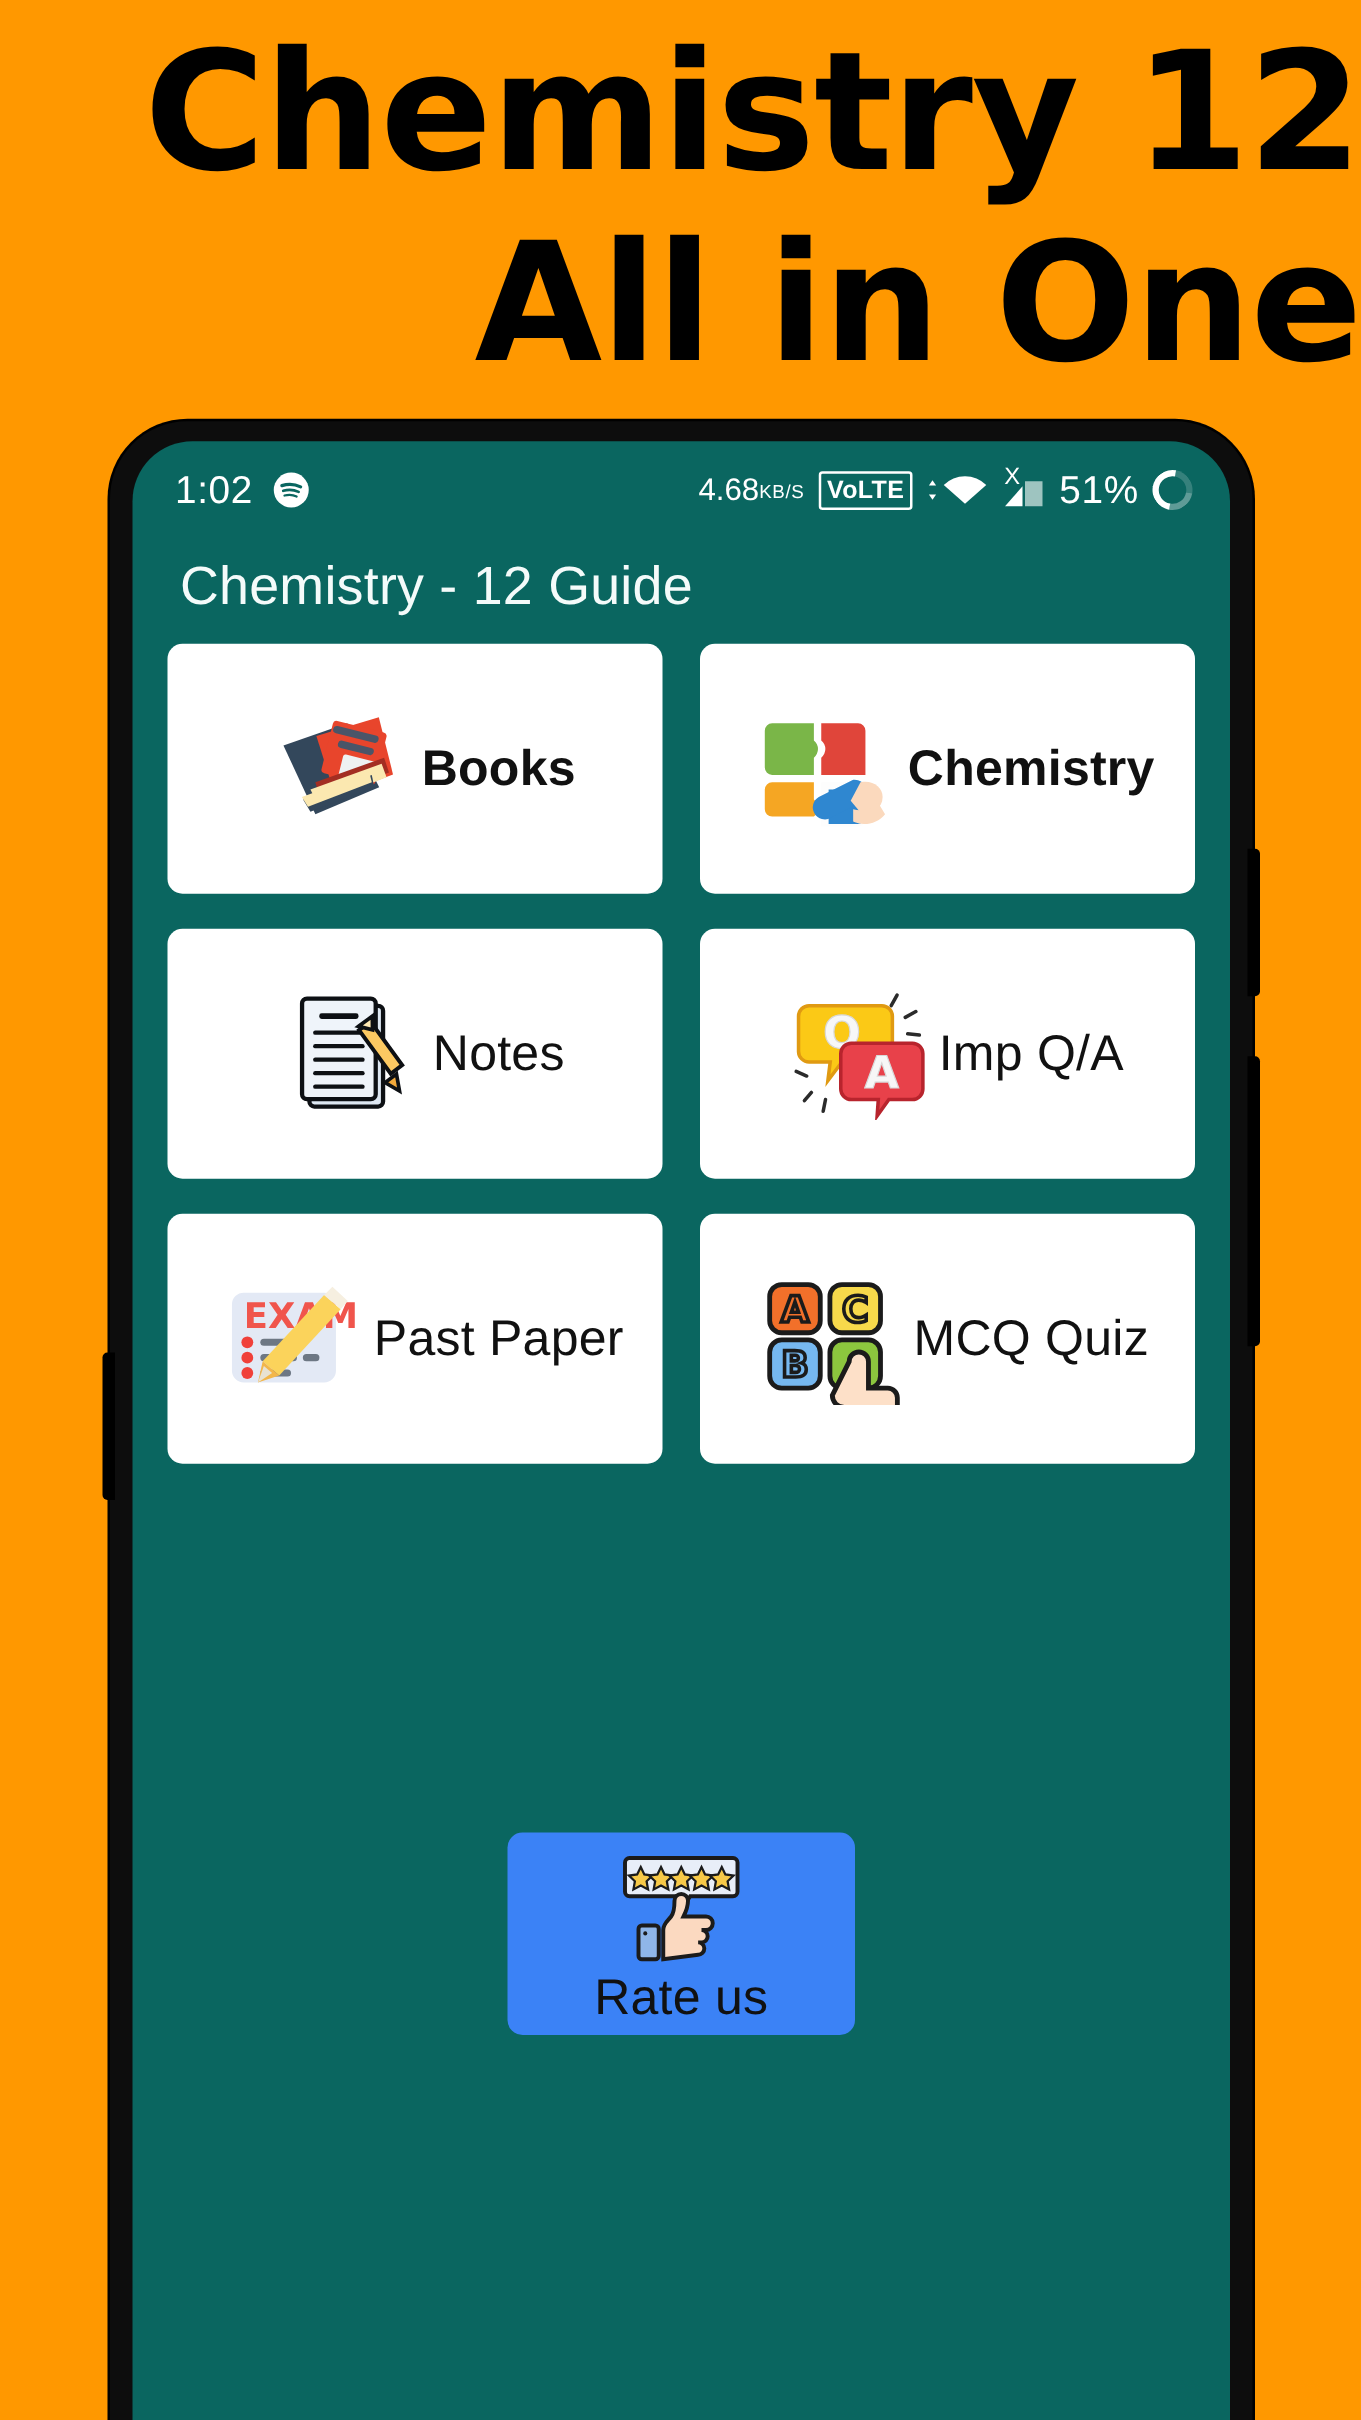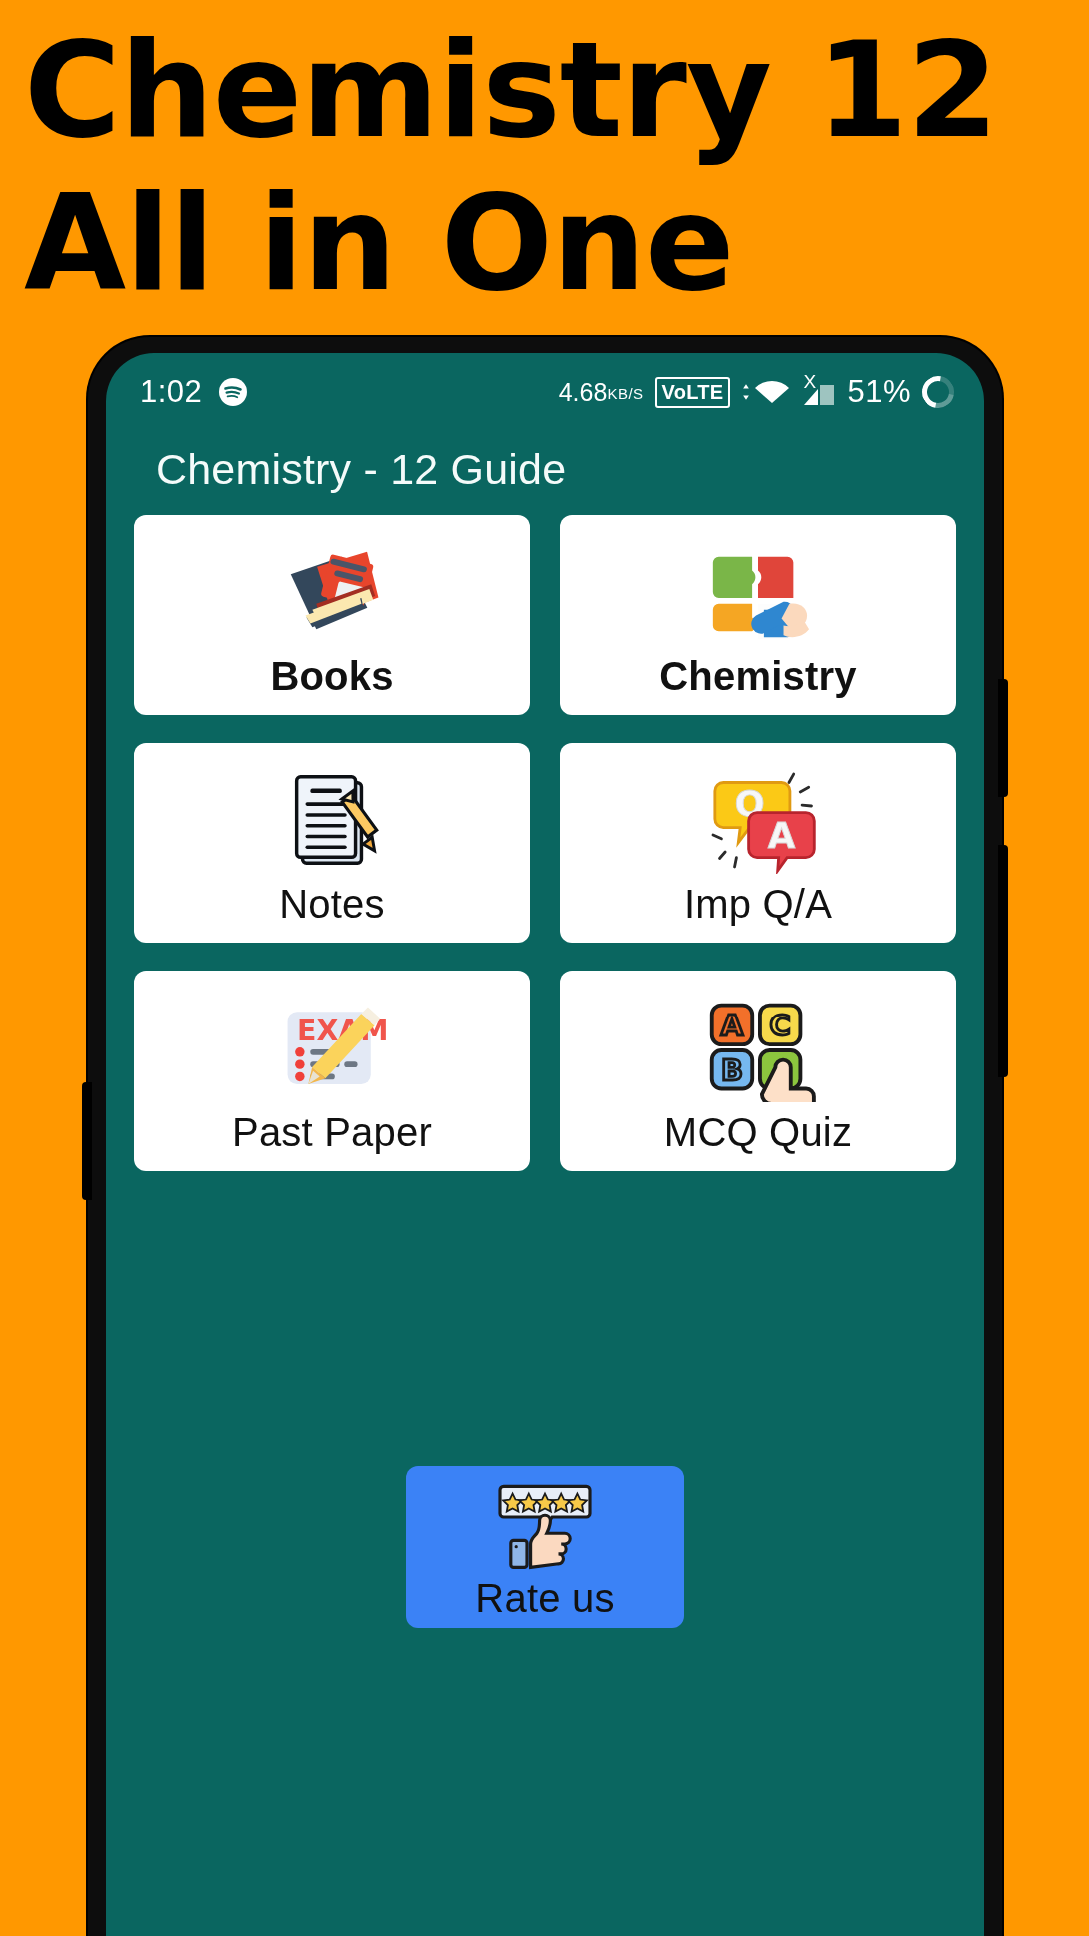--- a/index.html
+++ b/index.html
@@ -7,21 +7,21 @@
   body {
     background:#FF9800;
     font-family:"Liberation Sans", sans-serif;
     position:relative;
   }
 
   
   .headline {
     position:absolute;
     top:26px; left:0; width:1089px;
-    text-align:left;
+    text-align:right;
     color:#000;
     font-family:"DejaVu Sans", sans-serif;
     font-weight:700;
     font-size:132px;
     line-height:0.98;
     letter-spacing:-1px;
     padding-left:24px;
   }
   .headline .l1 { display:block; }
   .headline .l2 { display:block; margin-top:24px; }
@@ -100,21 +100,21 @@
   .sb-batt-ring {
     width:32px; height:32px; border-radius:50%;
     border:5px solid #ffffff;
     border-right-color:rgba(255,255,255,0.18);
     border-bottom-color:rgba(255,255,255,0.35);
     transform:rotate(-35deg);
   }
 
   
   .appbar {
-    position:absolute; top:72px; left:12px;
+    position:absolute; top:72px; left:0;
     width:878px; height:88px;
     display:flex; align-items:center;
     padding-left:38px;
   }
   .appbar-title {
     color:#f4fbfa;
     font-size:43px;
     font-weight:400;
     letter-spacing:0.2px;
   }
@@ -125,21 +125,21 @@
     width:878px;
     padding:0 28px;
     display:grid;
     grid-template-columns:1fr 1fr;
     gap:28px 30px;
   }
   .card {
     background:#ffffff;
     border-radius:12px;
     height:200px;
-    display:flex; flex-direction:column;
+    display:flex; 
     align-items:center; justify-content:center;
     gap:4px;
   }
   .card-icon {
     height:118px; width:130px;
     display:flex; align-items:center; justify-content:center;
   }
   .card-icon svg { display:block; }
   .card-label {
     font-size:40px;

